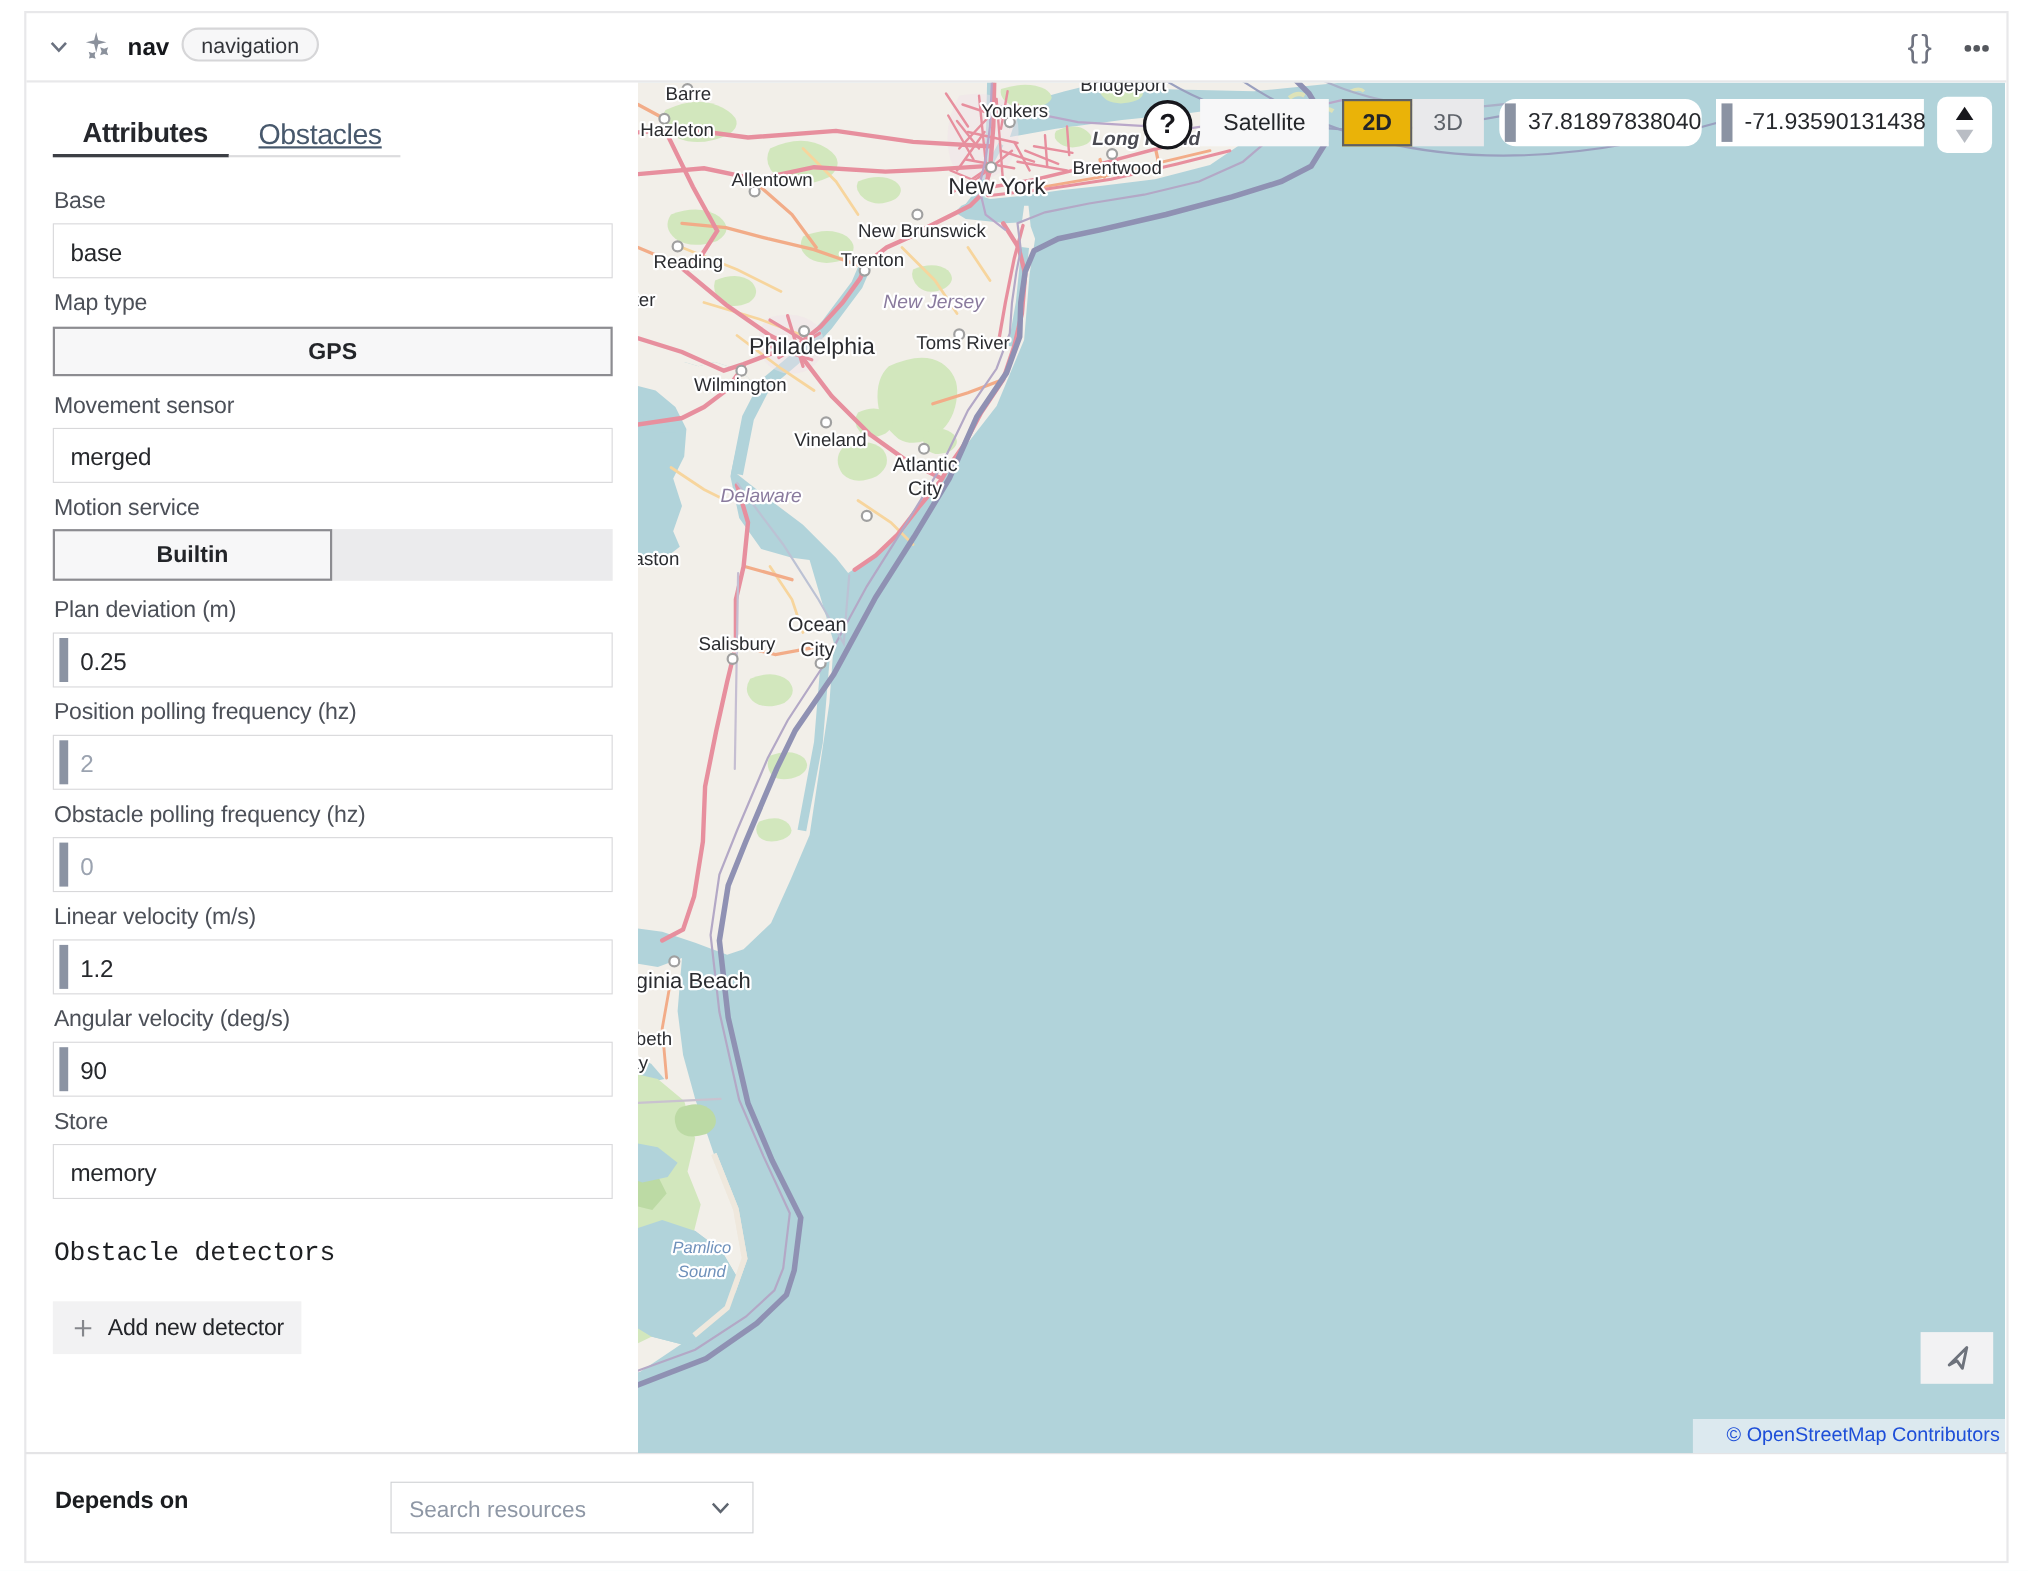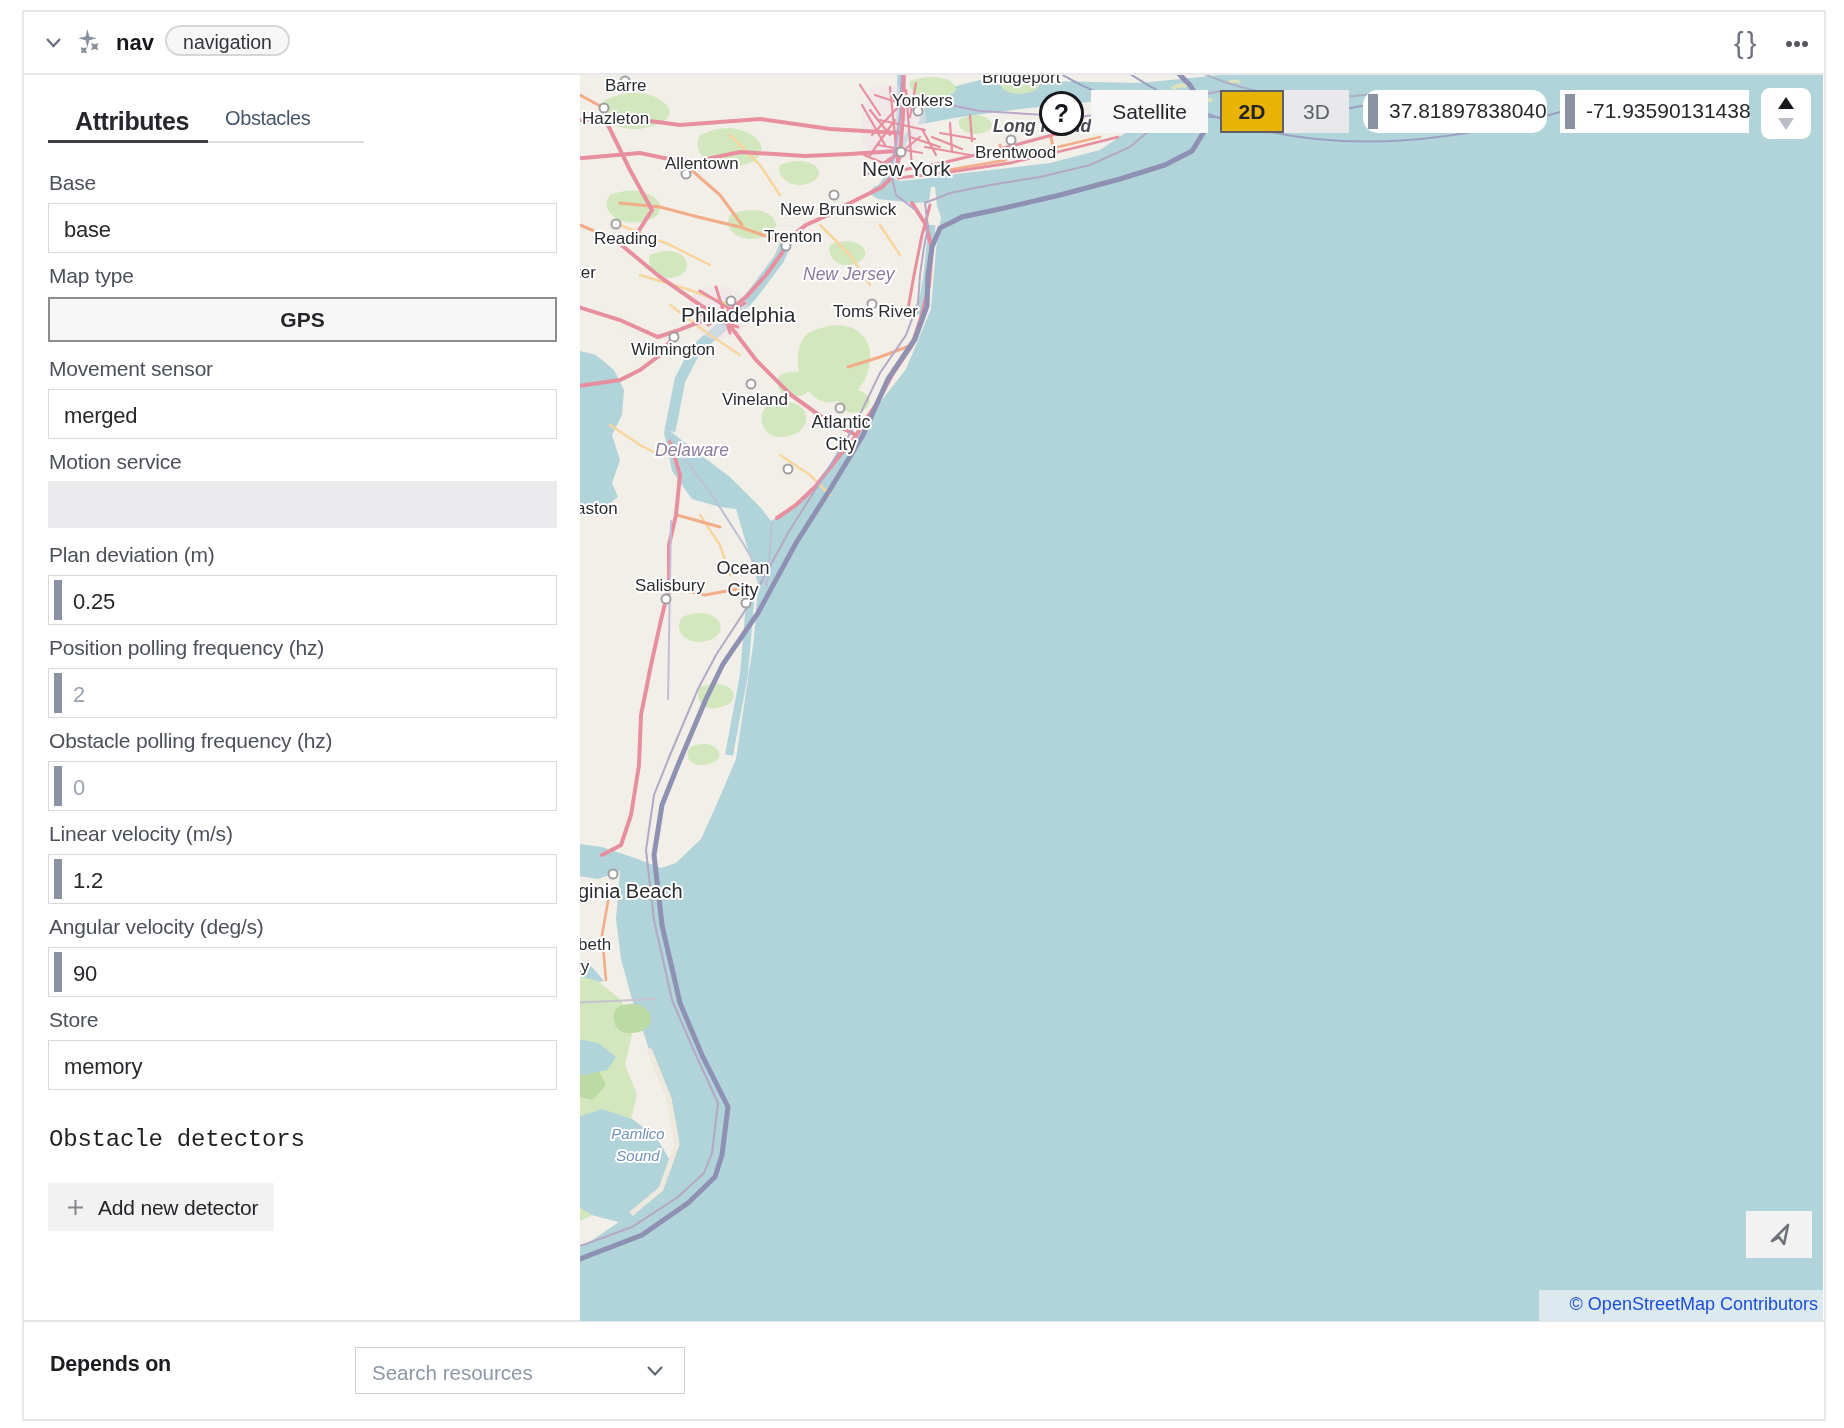--- a/index.html
+++ b/index.html
@@ -12,21 +12,21 @@
   #pill span { position:absolute; left:0; right:0; top:4px; text-align:center; font-size:19.5px; color:#33353a; }
   #braces { position:absolute; left:1734px; top:27px; font-size:29px; color:#6f7380; letter-spacing:3px; }
   .dot { position:absolute; top:41px; width:6px; height:6px; border-radius:3px; background:#55585e; }
   .lbl { position:absolute; left:49px; font-size:21px; letter-spacing:-0.2px; color:#4c5058; white-space:nowrap; }
   .inp { position:absolute; left:48px; width:509px; height:50px; border:1px solid #d8d8da; background:#fff; }
   .inp span { position:absolute; left:15px; top:13px; font-size:22px; letter-spacing:-0.2px; color:#26282c; white-space:nowrap; }
   .num .bar { position:absolute; left:5px; top:4px; bottom:4px; width:8px; background:#8b93a3; }
   .num span { left:24px; }
   .ph { color:#9ba3b0 !important; }
   #tabA { position:absolute; left:75px; top:107px; font-size:25px; letter-spacing:-0.4px; font-weight:700; color:#25272c; }
-  #tabB { position:absolute; left:225px; top:107px; font-size:20px; letter-spacing:-0.4px; color:#47586c; }
+  #tabB { position:absolute; left:235px; top:107px; font-size:26px; letter-spacing:-0.4px; color:#47586c;text-decoration:underline; }
   #tabUL1 { position:absolute; left:48px; top:140px; width:160px; height:3px; background:#3c3f45; }
   #tabUL2 { position:absolute; left:208px; top:141px; width:156px; height:2px; background:#dcdcde; }
   #gpsbtn { position:absolute; left:48px; top:297px; width:509px; height:45px; background:#f7f7f8; border:2px solid #8c8c91; text-align:center; font-size:21px; font-weight:700; color:#232529; line-height:41px; }
   #seg { position:absolute; left:48px; top:481px; width:509px; height:47px; background:#ebebed; }
   #segA { position:absolute; left:0; top:0; width:254px; height:47px; background:#f7f7f8; border:2px solid #8c8c91; text-align:center; font-size:21px; font-weight:700; color:#232529; line-height:43px; }
   #segB { position:absolute; left:254px; top:0; width:255px; height:47px; text-align:center; font-size:21px; color:#3f434a; line-height:47px; }
   #odhead { position:absolute; left:49px; top:1126px; font-size:24px; letter-spacing:-0.2px; font-weight:500; color:#1e2023;font-family:Liberation Mono, monospace; }
   #addbtn { position:absolute; left:48px; top:1183px; width:226px; height:48px; background:#f2f2f3; white-space:nowrap; }
   #addbtn svg { position:absolute; left:19px; top:16px; }
   #addbtn span { position:absolute; left:50px; top:13px; font-size:21px; letter-spacing:-0.2px; color:#232529; }
@@ -80,20 +80,21 @@
     <span>base</span>
   </div>
 <div class="lbl" style="top:264px">Map type</div>
 <div id="gpsbtn">GPS</div>
 <div class="lbl" style="top:357px">Movement sensor</div>
 <div class="inp" style="top:389px">
     <span>merged</span>
   </div>
 <div class="lbl" style="top:450px">Motion service</div>
 <div id="seg">
+    <div id="segA">Builtin</div>
   </div>
 <div class="lbl" style="top:543px">Plan deviation (m)</div>
 <div class="inp num" style="top:575px">
     <div class="bar"></div>
     <span>0.25</span>
   </div>
 <div class="lbl" style="top:636px">Position polling frequency (hz)</div>
 <div class="inp num" style="top:668px">
     <div class="bar"></div>
     <span class="ph">2</span>

